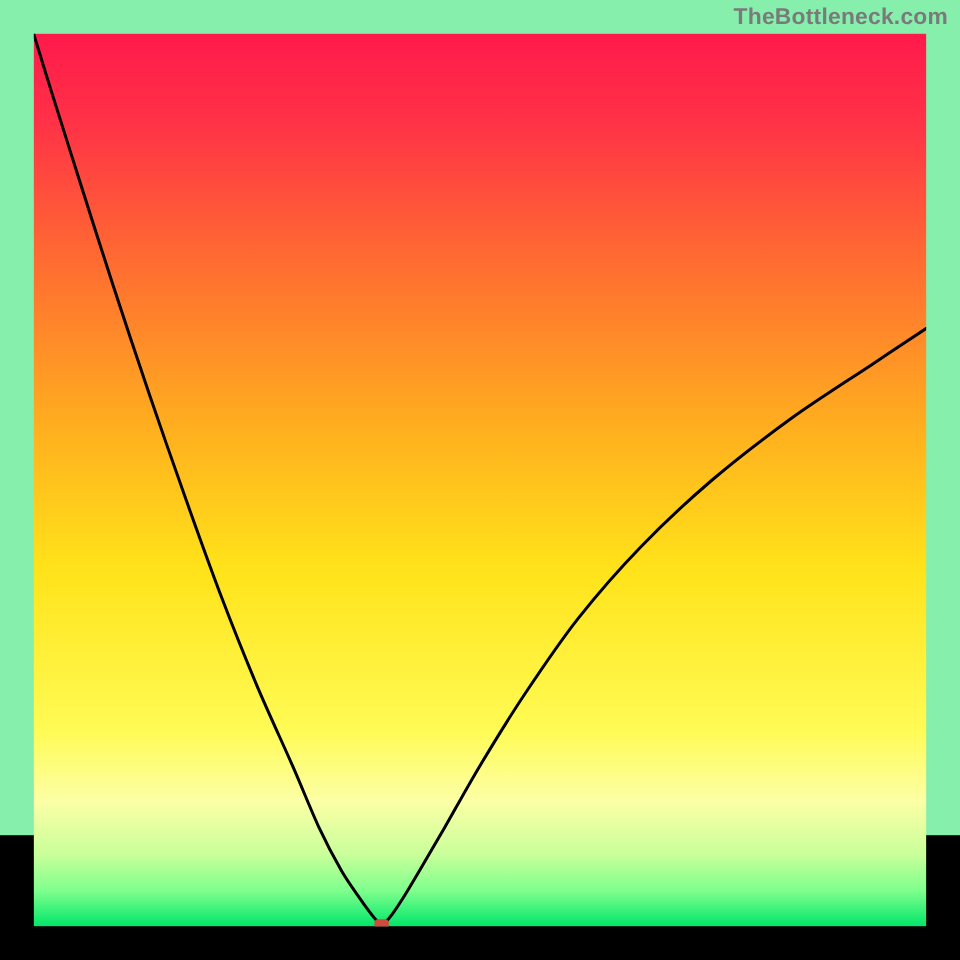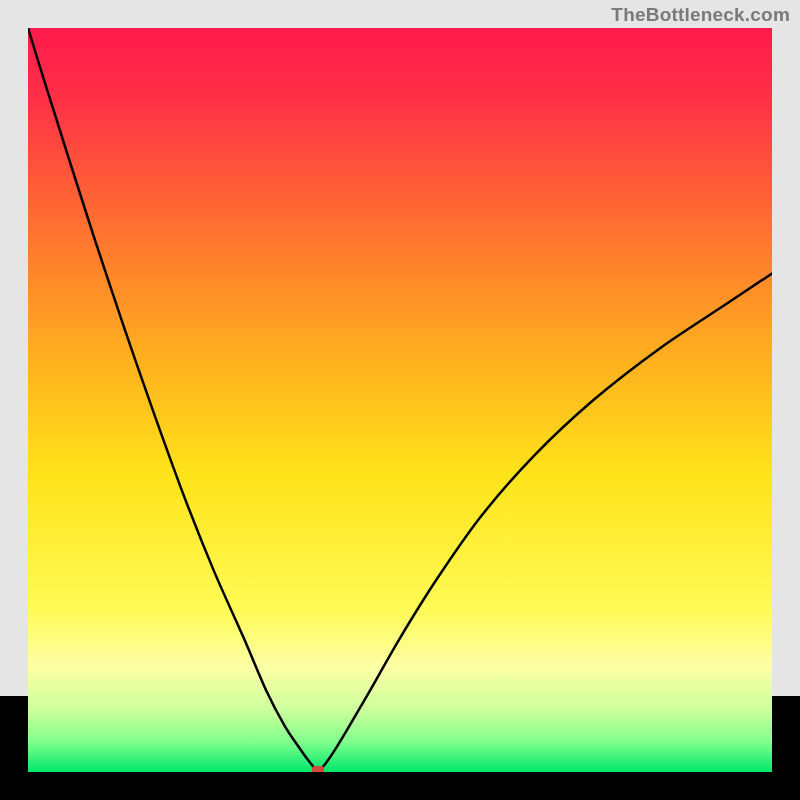--- a/index.html
+++ b/index.html
@@ -10,21 +10,21 @@
     background: #000;
     overflow: hidden;
     font-family: Arial, Helvetica, sans-serif;
   }
   .frame {
     position: absolute;
     left: 0;
     top: 0;
     width: 800px;
     height: 696px;
-    background: #e5e5e5;
+    background: #86efac;
     text-align: center;
   }
   .plot {
     position: absolute;
     left: 28px;
     top: 28px;
     width: 744px;
     height: 744px;
     overflow: hidden;
   }

